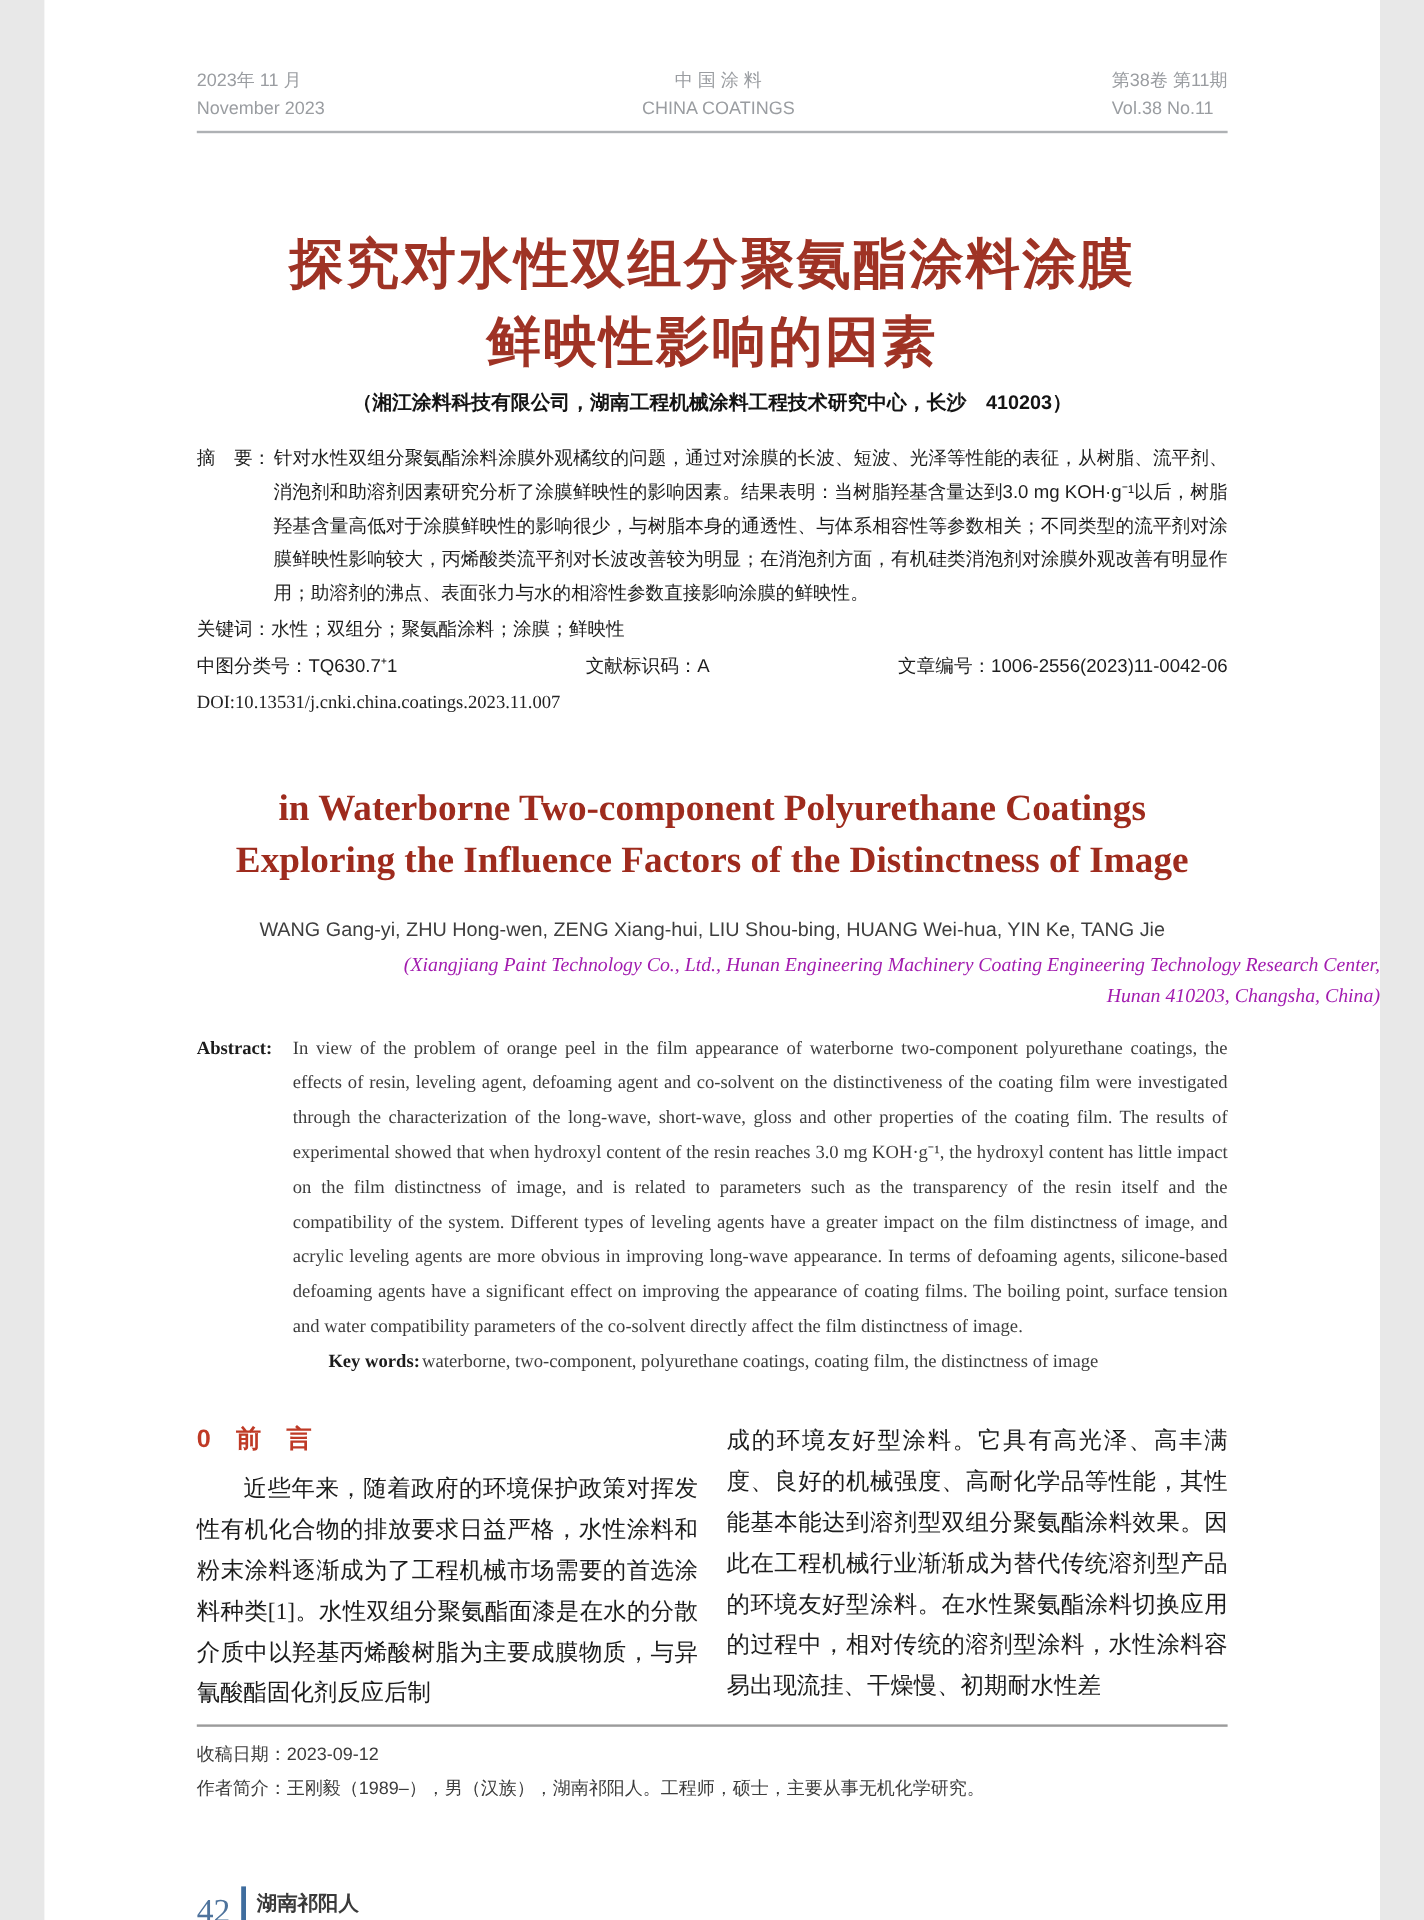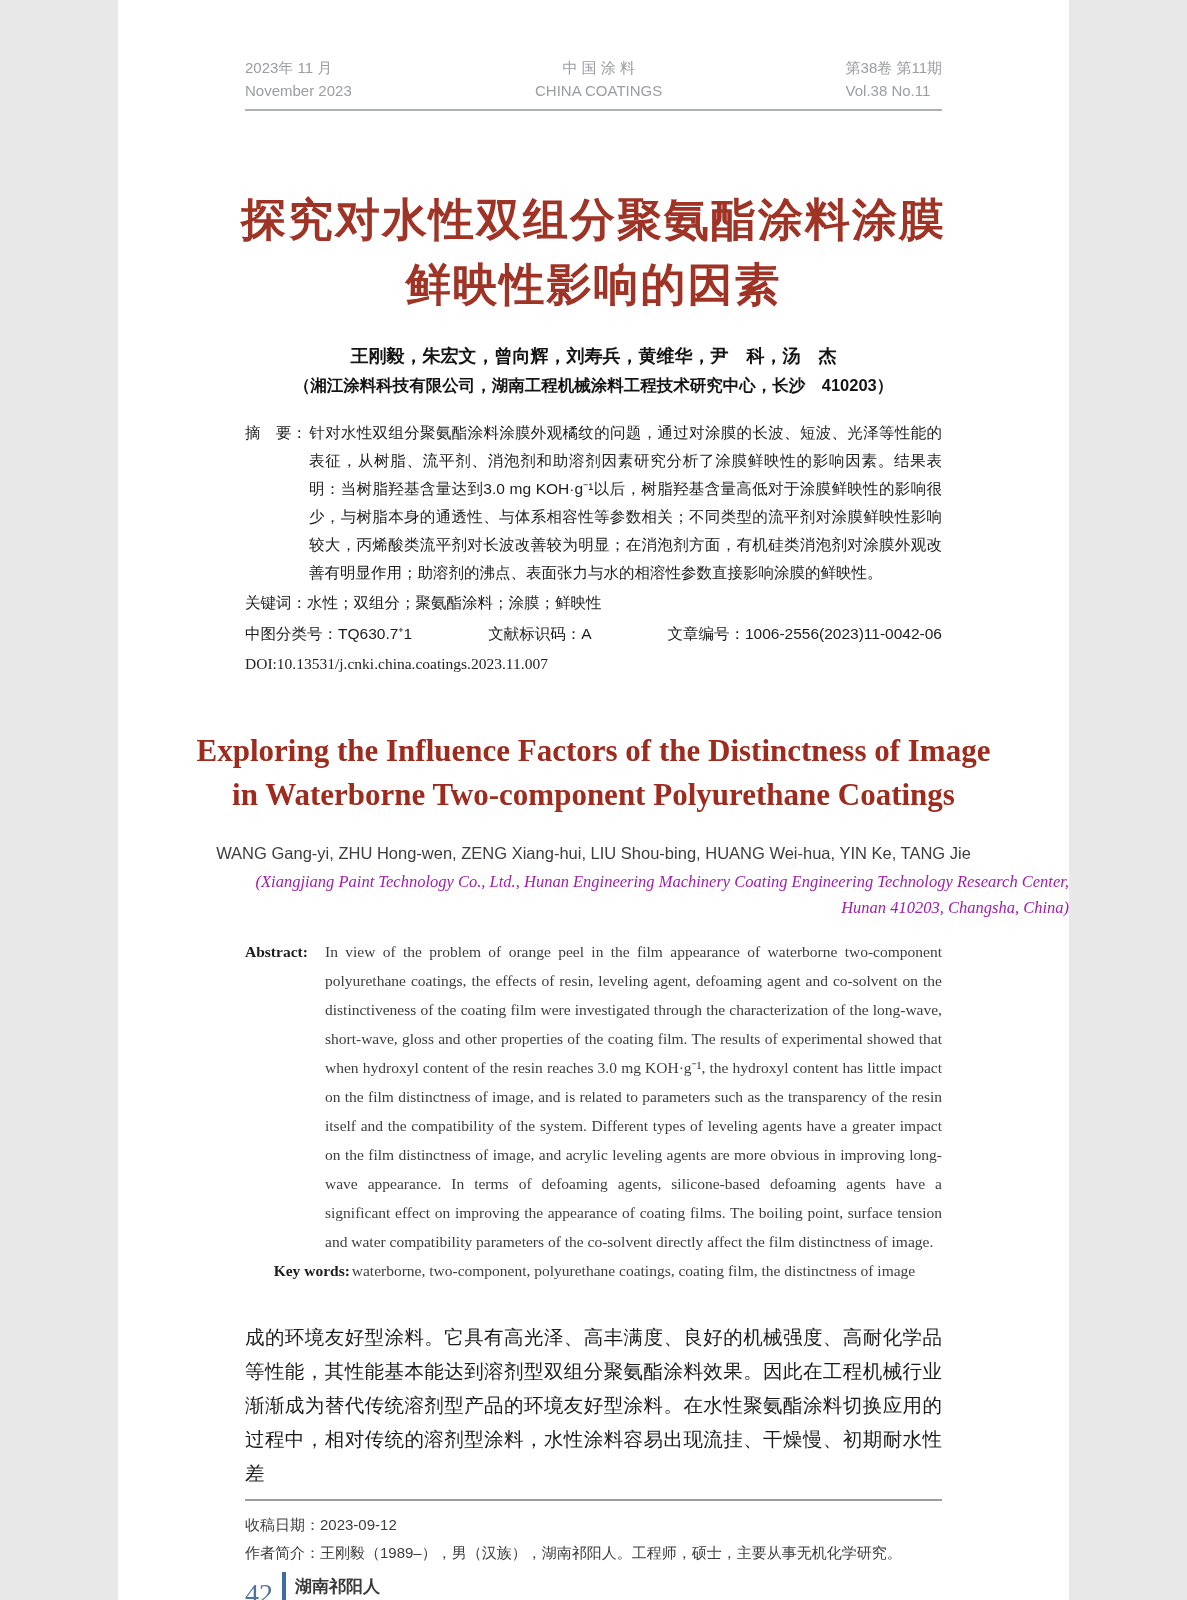--- a/index.html
+++ b/index.html
@@ -1,17 +1,17 @@
 <!DOCTYPE html>
 <html><head>
 <meta charset="utf-8">
 <style>
   html,body { margin:0; padding:0; background:#e8e8e8; }
   .page {
-    position:relative; width:951px; height:1600px; margin:0 auto;
+    position:relative; width:1113px; height:1600px; margin:0 auto;
     background:#ffffff; overflow:hidden;
     font-family:"Liberation Sans", sans-serif; color:#222;
   }
   .inset { margin-left:127px; margin-right:127px; }
 
   
   .journal-head { display:flex; justify-content:space-between; margin-top:56px;
     color:#9a9da1; font-size:15px; line-height:23px; }
   .journal-head .c { text-align:center; }
   .journal-head .r { }
@@ -94,54 +94,57 @@
       <div>第38卷 第11期</div>
       <div>Vol.38  No.11</div>
     </div>
   </div>
   <div class="head-rule inset"></div>
 
   <div class="title-zh">
     <div>探究对水性双组分聚氨酯涂料涂膜</div>
     <div>鲜映性影响的因素</div>
   </div>
-  <div class="authors-zh">王刚毅，朱宏文，曾向辉，刘寿兵，黄维华，尹　科，汤　杰</div>
   <div class="affil-zh">（湘江涂料科技有限公司，湖南工程机械涂料工程技术研究中心，长沙　410203）</div>
 
   <div class="abs-zh inset">
     <span class="lbl">摘　要：</span><span>针对水性双组分聚氨酯涂料涂膜外观橘纹的问题，通过对涂膜的长波、短波、光泽等性能的表征，从树脂、流平剂、消泡剂和助溶剂因素研究分析了涂膜鲜映性的影响因素。结果表明：当树脂羟基含量达到3.0 mg KOH·g⁻¹以后，树脂羟基含量高低对于涂膜鲜映性的影响很少，与树脂本身的通透性、与体系相容性等参数相关；不同类型的流平剂对涂膜鲜映性影响较大，丙烯酸类流平剂对长波改善较为明显；在消泡剂方面，有机硅类消泡剂对涂膜外观改善有明显作用；助溶剂的沸点、表面张力与水的相溶性参数直接影响涂膜的鲜映性。</span>
   </div>
   <div class="kw-zh inset">
     <span>关键词：</span><span>水性；双组分；聚氨酯涂料；涂膜；鲜映性</span>
   </div>
   <div class="meta-row inset">
     <span>中图分类号：TQ630.7⁺1</span>
     <span>文献标识码：A</span>
     <span>文章编号：1006-2556(2023)11-0042-06</span>
   </div>
   <div class="doi-line inset">DOI:10.13531/j.cnki.china.coatings.2023.11.007</div>
 
   <div class="title-en">
+    <div>in Waterborne Two-component Polyurethane Coatings</div>
     <div>Exploring the Influence Factors of the Distinctness of Image</div>
-    <div>in Waterborne Two-component Polyurethane Coatings</div>
   </div>
   <div class="authors-en">WANG Gang-yi, ZHU Hong-wen, ZENG Xiang-hui, LIU Shou-bing, HUANG Wei-hua, YIN Ke, TANG Jie</div>
   <div class="affil-en">
     <div>(Xiangjiang Paint Technology Co., Ltd., Hunan Engineering Machinery Coating Engineering Technology Research Center,</div>
     <div>Hunan 410203, Changsha, China)</div>
   </div>
 
   <div class="abs-en inset">
     <span class="lbl">Abstract:</span><span>In view of the problem of orange peel in the film appearance of waterborne two-component polyurethane coatings, the effects of resin, leveling agent, defoaming agent and co-solvent on the distinctiveness of the coating film were investigated through the characterization of the long-wave, short-wave, gloss and other properties of the coating film. The results of experimental showed that when hydroxyl content of the resin reaches 3.0 mg KOH·g⁻¹, the hydroxyl content has little impact on the film distinctness of image, and is related to parameters such as the transparency of the resin itself and the compatibility of the system. Different types of leveling agents have a greater impact on the film distinctness of image, and acrylic leveling agents are more obvious in improving long-wave appearance. In terms of defoaming agents, silicone-based defoaming agents have a significant effect on improving the appearance of coating films. The boiling point, surface tension and water compatibility parameters of the co-solvent directly affect the film distinctness of image.</span>
   </div>
   <div class="kw-en inset">
     <span class="lbl">Key words:</span><span>waterborne, two-component, polyurethane coatings, coating film, the distinctness of image</span>
   </div>
 
   <div class="body-cols inset">
+    <div class="col">
+      <div class="sec-heading">0　前　言</div>
+      <p class="body-p indent">近些年来，随着政府的环境保护政策对挥发性有机化合物的排放要求日益严格，水性涂料和粉末涂料逐渐成为了工程机械市场需要的首选涂料种类[1]。水性双组分聚氨酯面漆是在水的分散介质中以羟基丙烯酸树脂为主要成膜物质，与异氰酸酯固化剂反应后制</p>
+    </div>
     <div class="col">
       <p class="body-p">成的环境友好型涂料。它具有高光泽、高丰满度、良好的机械强度、高耐化学品等性能，其性能基本能达到溶剂型双组分聚氨酯涂料效果。因此在工程机械行业渐渐成为替代传统溶剂型产品的环境友好型涂料。在水性聚氨酯涂料切换应用的过程中，相对传统的溶剂型涂料，水性涂料容易出现流挂、干燥慢、初期耐水性差</p>
     </div>
   </div>
 
   <div class="foot-rule inset"></div>
   <div class="footnotes inset">
     <div>收稿日期：2023-09-12</div>
     <div>作者简介：王刚毅（1989–），男（汉族），湖南祁阳人。工程师，硕士，主要从事无机化学研究。</div>
   </div>

